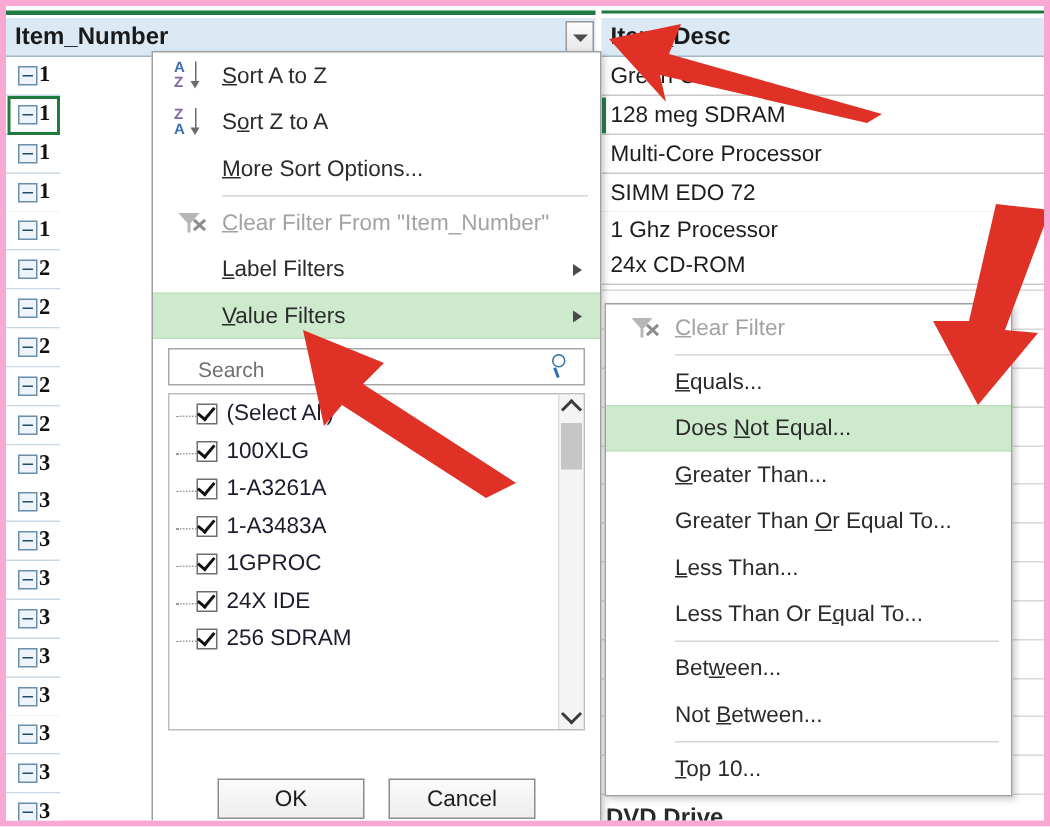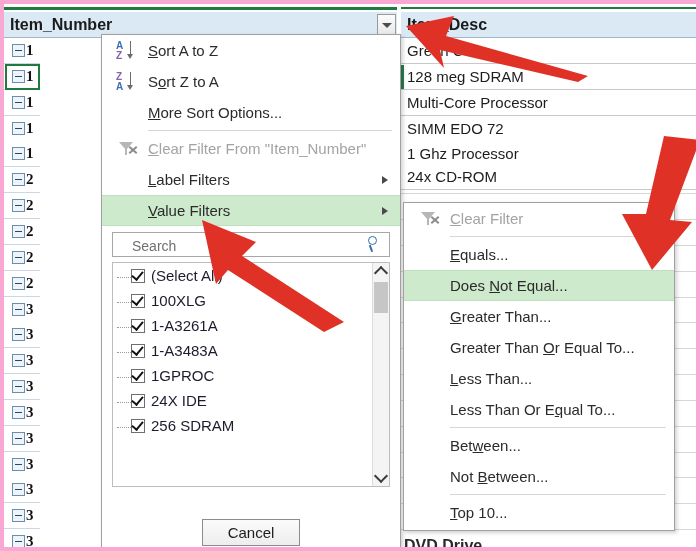--- a/index.html
+++ b/index.html
@@ -708,20 +708,21 @@
           <span class="chev up"></span>
         </div>
         <div class="sb-thumb"></div>
         <div class="sb-btn sb-dn">
           <span class="chev dn"></span>
         </div>
       </div>
     </div>
 
     <div class="btn-row">
+      <button class="dlg-btn">OK</button>
       <button class="dlg-btn">Cancel</button>
     </div>
   </div>
 
   <div class="submenu">
     <div id="submenu-items">
         <div class="menu-item disabled">
           <span class="mi-icon">
             <span class="funnel">
               <span class="f-top"></span>

